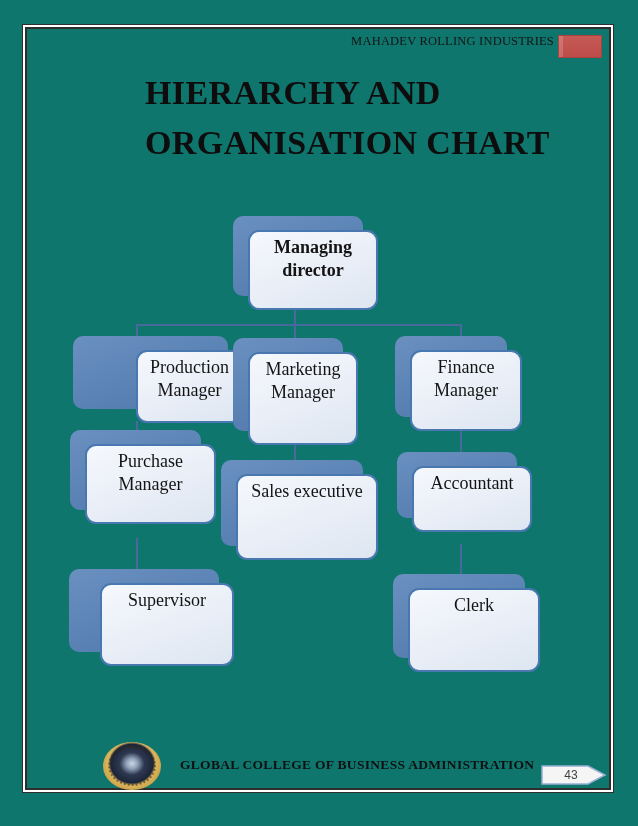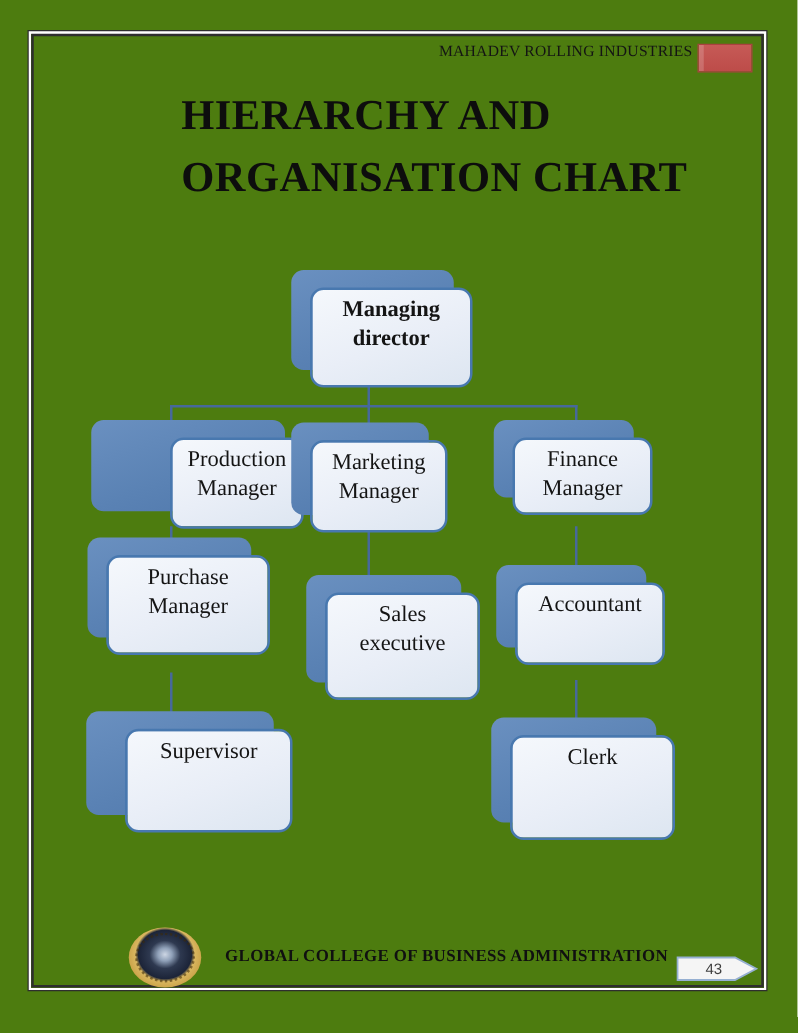--- a/index.html
+++ b/index.html
@@ -1,17 +1,17 @@
 <!DOCTYPE html>
 <html><head>
 <meta charset="utf-8">
 <style>
   html,body{margin:0;padding:0;background:#ffffff;}
   .canvas{
-    position:relative;width:638px;height:826px;background:#4d7c0f;overflow:hidden;
+    position:relative;width:638px;height:826px;background:#0f766e;overflow:hidden;
     font-family:"Liberation Serif", serif;color:#111;
   }
   
   .page-border{
     position:absolute;left:25px;top:27px;width:586px;height:763px;
     box-sizing:border-box;border:2px solid #2e2e2e;
     box-shadow:0 0 0 2px #ffffff, 0 0 0 3px #2e2e2e;
   }
   
   .header-company{
@@ -43,24 +43,24 @@
     border:2.5px solid #4878af;border-radius:11px;
     background:linear-gradient(160deg,#f5f8fc 0%,#e9eef7 55%,#dde6f1 100%);
     display:flex;align-items:flex-start;justify-content:center;text-align:center;
     padding:4px 6px;
   }
   .node-label{font-size:18px;line-height:1.25;color:#141414;}
   .n-bold .node-label{font-weight:bold;}
   
   .n-managing  {left:248px;top:230px;width:130px;height:80px;}
   .n-production{left:88px; top:350px;width:107px;height:73px;padding-left:48px;}
-  .n-marketing {left:248px;top:352px;width:110px;height:74px;}
-  .n-finance   {left:410px;top:350px;width:112px;height:62px;}
+  .n-marketing {left:248px;top:352px;width:110px;height:93px;}
+  .n-finance   {left:410px;top:350px;width:112px;height:81px;}
   .n-purchase  {left:85px; top:444px;width:131px;height:80px;}
-  .n-sales     {left:260px;top:474px;width:124px;height:86px;}
+  .n-sales     {left:236px;top:474px;width:142px;height:86px;}
   .n-accountant{left:412px;top:466px;width:120px;height:66px;}
   .n-supervisor{left:84px; top:583px;width:134px;height:83px;padding-left:16px;}
   .n-clerk     {left:408px;top:588px;width:132px;height:84px;}
   
   .c-root {left:294px;top:306px;width:2px;height:20px;}
   .c-bus  {left:136px;top:324px;width:326px;height:2px;}
   .c-d1   {left:136px;top:324px;width:2px;height:30px;}
   .c-d2   {left:294px;top:324px;width:2px;height:32px;}
   .c-d3   {left:460px;top:324px;width:2px;height:30px;}
   .c-p-pu {left:136px;top:421px;width:2px;height:42px;}

